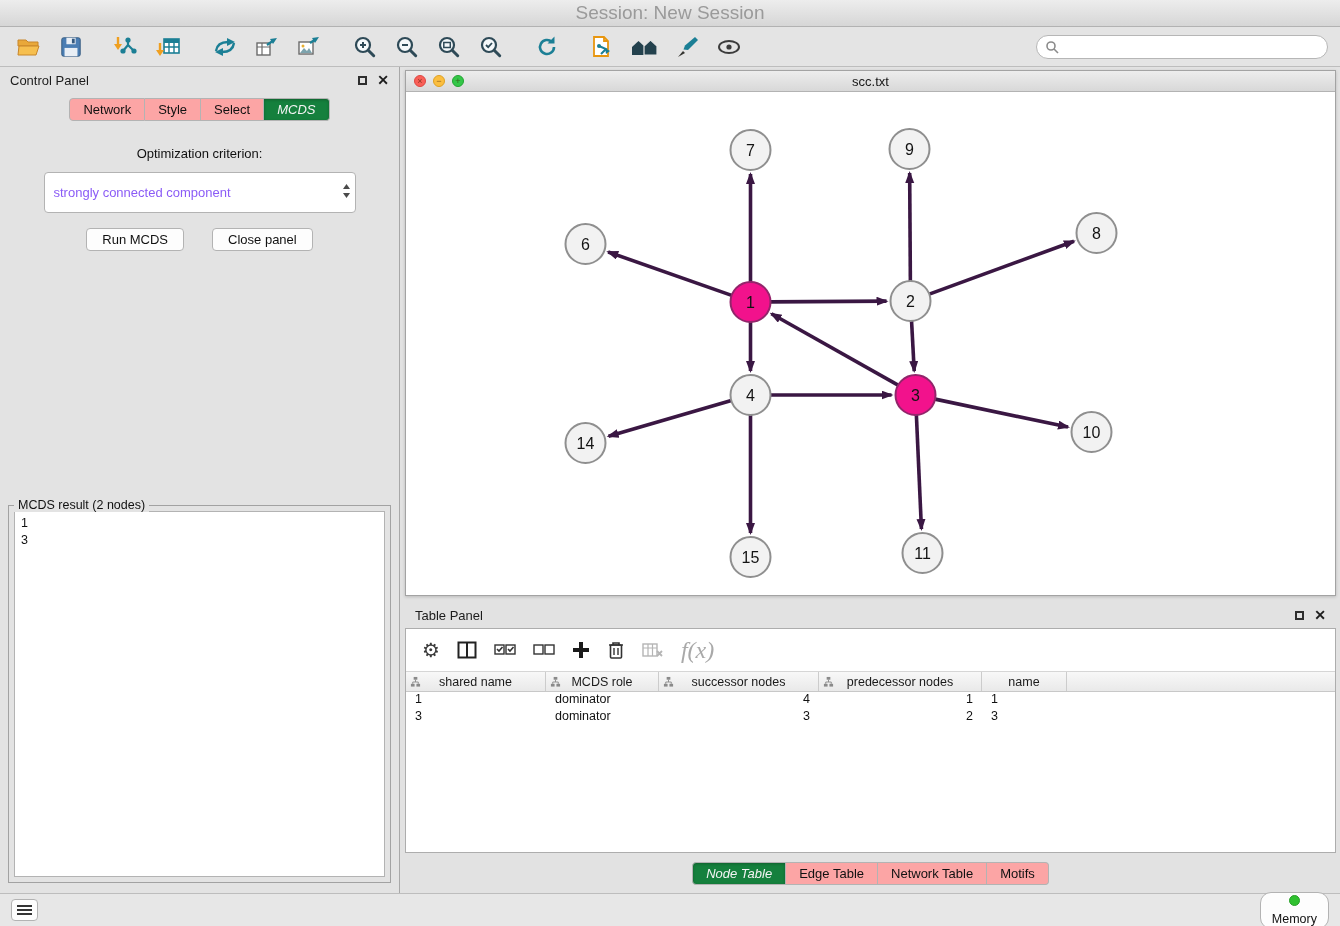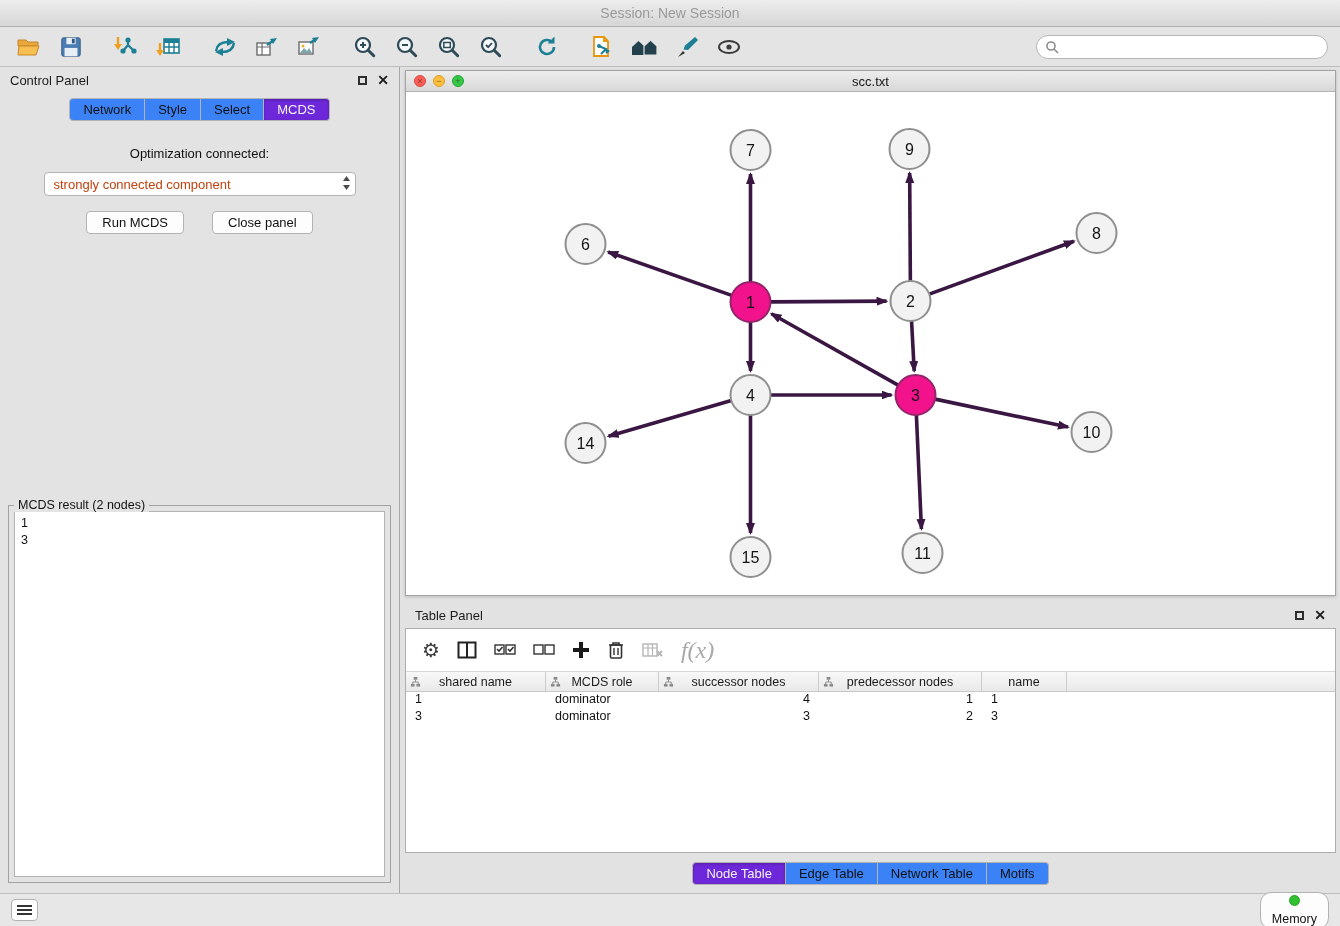--- a/index.html
+++ b/index.html
@@ -3,21 +3,21 @@
 <meta charset="utf-8">
 <style>
   * { box-sizing: border-box; margin: 0; padding: 0; }
   html,body { width:1340px; height:926px; overflow:hidden;
     font-family:"Liberation Sans", sans-serif; background:#e2e2e2; }
   .app { display:flex; flex-direction:column; height:100%; }
 
   
   .titlebar { height:27px; background:linear-gradient(#ededed,#d6d6d6);
     border-bottom:1px solid #b2b2b2; display:flex; align-items:center;
-    justify-content:center; font-size:14px; color:#9a9a9a; }
+    justify-content:center; font-size:19px; color:#9a9a9a; }
 
   
   .toolbar { height:40px; background:#e4e4e4; border-bottom:1px solid #bdbdbd;
     display:flex; align-items:center; padding:0 12px; }
   .tb-group { display:flex; align-items:center; gap:8px; margin-right:22px; }
   .tb-btn { width:34px; height:30px; display:flex; align-items:center;
     justify-content:center; border-radius:4px; }
   .search-box { margin-left:auto; width:292px; height:24px; background:#fff;
     border:1px solid #b6b6b6; border-radius:12px; display:flex; align-items:center;
     padding:0 8px; }
@@ -30,34 +30,34 @@
   
   .control-panel { width:400px; background:#e3e3e3; border-right:1px solid #a8a8a8;
     display:flex; flex-direction:column; }
   .panel-header { height:26px; display:flex; align-items:center; padding:0 10px;
     font-size:13px; color:#1c1c1c; }
   .win-btns { margin-left:auto; display:flex; gap:10px; align-items:center; }
   .float-box { width:9px; height:9px; border:2px solid #2e2e2e; display:inline-block; }
   .close-x { font-size:14px; font-weight:bold; color:#1c1c1c; line-height:10px; }
 
   .cp-tabs { display:flex; justify-content:center; padding:5px 0 9px; }
-  .tab-btn { font-size:13px; padding:3px 13px; background:#3b82f6; color:#111;
+  .tab-btn { font-size:13px; padding:3px 13px; background:#fca5a5; color:#111;
     border:1px solid #b3b3b3; border-left:none; cursor:default;
     font-family:"Liberation Sans",sans-serif; }
   .tab-btn:first-child { border-left:1px solid #b3b3b3; border-radius:4px 0 0 4px; }
   .tab-btn:last-child { border-radius:0 4px 4px 0; }
-  .tab-btn.active { background:#6d28d9; color:#f4f4f4;
-    box-shadow:inset 0 1px 3px rgba(0,0,0,.25); }
+  .tab-btn.active { background:#15803d; color:#f4f4f4;
+    box-shadow:inset 0 1px 3px rgba(0,0,0,.25);font-style:italic; }
 
   .cp-body { flex:1; display:flex; flex-direction:column; align-items:center;
     padding-top:16px; min-height:0; }
   .opt-label { font-size:13px; color:#111; margin-bottom:11px; }
-  .select { width:312px; height:24px; background:#fff; border:1px solid #b3b3b3;
+  .select { width:312px; height:41px; background:#fff; border:1px solid #b3b3b3;
     border-radius:4px; display:flex; align-items:center; padding:0 4px 0 9px;
-    font-size:13px; color:#c2410c; }
+    font-size:13px; color:#8b5cf6; }
   .select .spin { margin-left:auto; }
   .cp-buttons { display:flex; gap:28px; margin-top:15px; }
   .btn { background:#fdfdfd; border:1px solid #b3b3b3; border-radius:4px;
     font-size:13px; color:#111; padding:3px 15px;
     font-family:"Liberation Sans",sans-serif; }
 
   .groupbox { margin:0 8px 10px; margin-top:auto; height:378px; align-self:stretch;
     border:1px solid #a2a2a2; position:relative; padding:5px 5px 5px; }
   .groupbox-legend { position:absolute; top:-8px; left:5px; background:#e3e3e3;
     padding:0 4px; font-size:12.5px; color:#111; }
@@ -278,21 +278,21 @@
           <span class="close-x">✕</span>
         </span>
       </div>
       <div class="cp-tabs">
         <button class="tab-btn">Network</button>
         <button class="tab-btn">Style</button>
         <button class="tab-btn">Select</button>
         <button class="tab-btn active">MCDS</button>
       </div>
       <div class="cp-body">
-        <div class="opt-label">Optimization connected:</div>
+        <div class="opt-label">Optimization criterion:</div>
         <div class="select">
           <span>strongly connected component</span>
           <span class="spin">
             <svg width="9" height="16" viewBox="0 0 9 16">
                 <path d="M4.5 1L8 6H1z" fill="#4a4a4a"></path>
                 <path d="M4.5 15L1 10h7z" fill="#4a4a4a"></path>
               </svg>
           </span>
         </div>
         <div class="cp-buttons">

